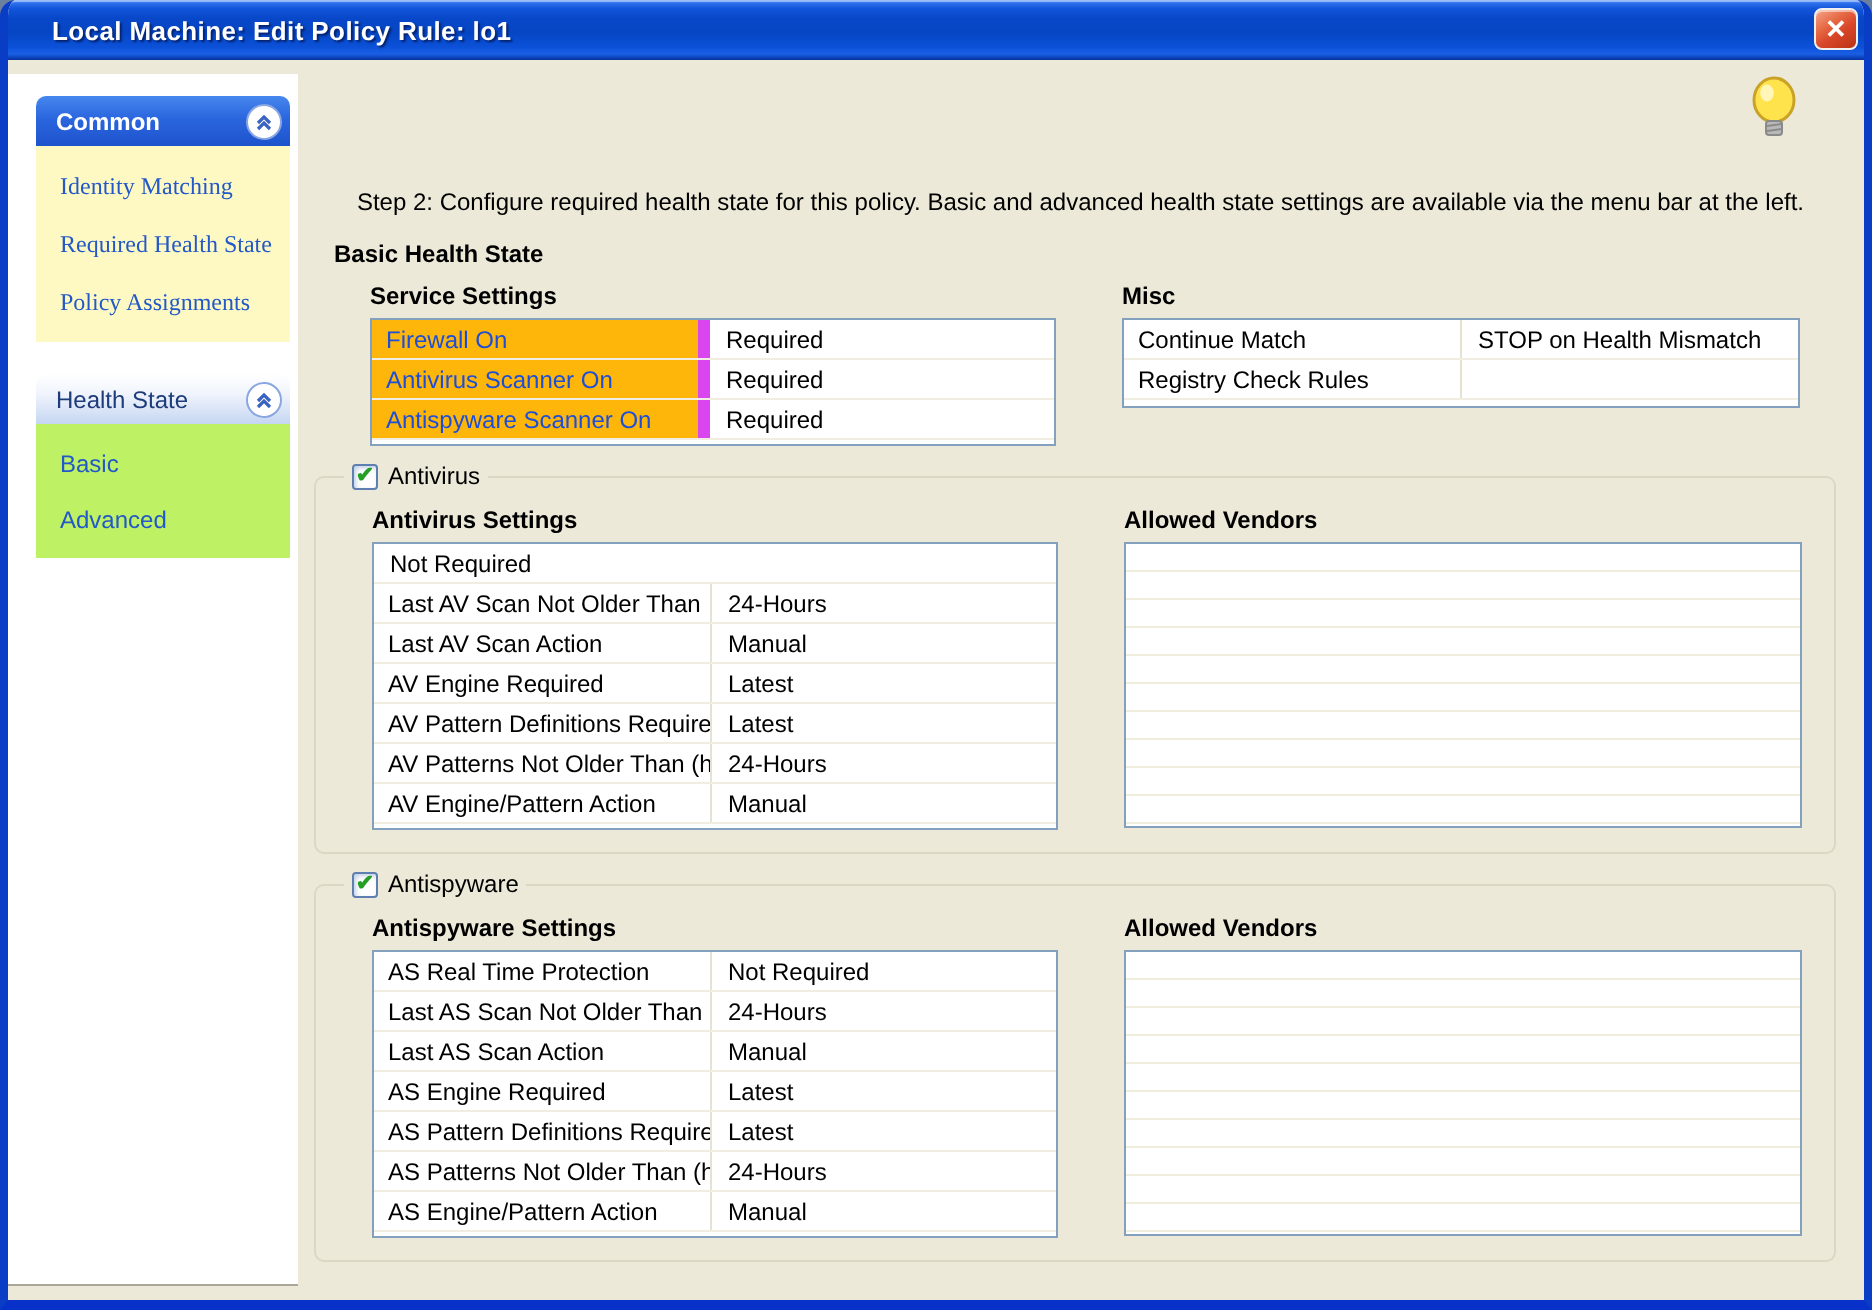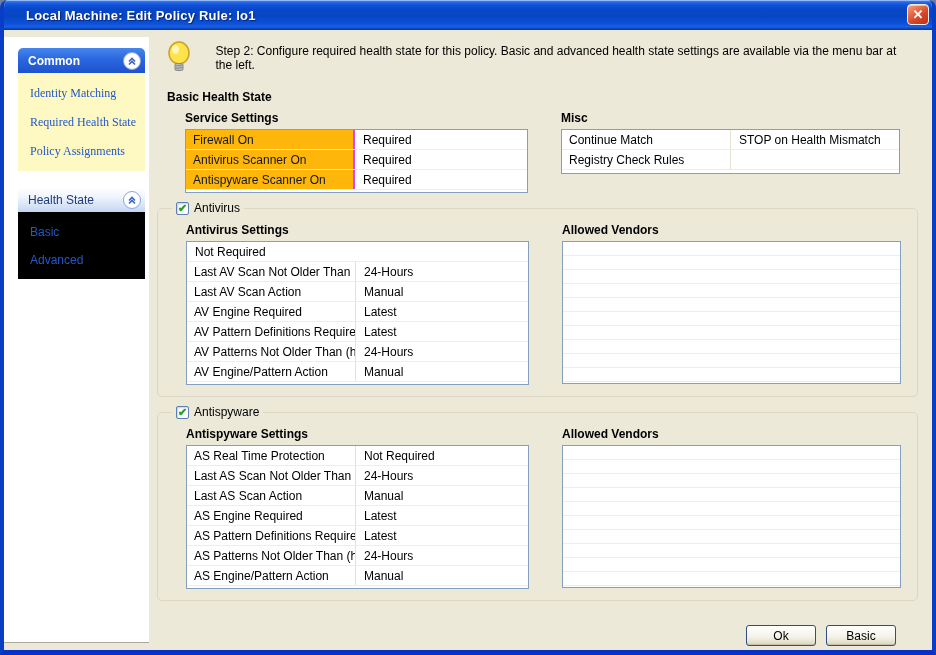--- a/index.html
+++ b/index.html
@@ -39,41 +39,41 @@
   .panel-header {
     height:25px; display:flex; align-items:center; justify-content:space-between;
     padding:0 4px 0 10px; border-radius:5px 5px 0 0; cursor:pointer;
   }
   .panel-primary .panel-header { background:linear-gradient(180deg,#4687EE 0%,#2B66DE 45%,#1D53CC 100%); }
   .panel-primary .panel-header .panel-title { color:#fff; font-weight:bold; }
   .panel-secondary .panel-header { background:linear-gradient(180deg,#FFFFFF 0%,#F0F4FC 40%,#C5D6F2 100%); }
   .panel-secondary .panel-header .panel-title { color:#1E3C7B; font-weight:normal; }
   .panel-body { padding:9px 4px 4px 12px; }
   .panel-primary .panel-body { background:#fef9c3;font-family:Liberation Serif, serif; }
-  .panel-secondary .panel-body { background:#000000; }
+  .panel-secondary .panel-body { background:#bef264; }
   .panel-item { color:#2358C8; margin:4px 0 14px; cursor:pointer; }
   .panel-item:last-child { margin-bottom:8px; }
   .chevron {
     width:18px; height:18px; border-radius:50%; background:#fff; border:1px solid #8AA6E2;
     display:flex; align-items:center; justify-content:center; cursor:pointer;
   }
   
   .content { position:absolute; left:145px; top:0; right:0; bottom:0; padding:0 0 0 8px; }
-  .step-row { display:flex; align-items:center; gap:22px; padding:8px 30px 0 8px; min-height:48px; }
+  .step-row { display:flex; align-items:flex-end; gap:22px; padding:8px 30px 0 8px; min-height:48px;flex-direction:column; }
   .step-text { font-size:12px; color:#000; }
   .section-title { font-size:12px; font-weight:bold; margin:12px 0 0 10px; }
   .cols { display:flex; gap:33px; margin:7px 0 0 10px;padding-left:18px; }
   .col-left { width:343px; }
   .col-right { width:339px; }
   .block-title { font-size:12px; font-weight:bold; margin-bottom:4px; }
   .xp-table { background:#fff; border:1px solid #84A0BF; }
   .trow { display:flex; height:20px; font-size:12px; border-bottom:1px solid #F1EEE1; cursor:default; }
   .tname { width:169px; padding:3px 0 0 7px; border-right:1px solid #E6E2D2; overflow:hidden; white-space:nowrap; }
   .tval  { flex:1; padding:3px 0 0 8px; overflow:hidden; white-space:nowrap; }
-  .trow.hl .tname { background:#FFB60B; color:#0f172a; border-right:2px solid #d946ef; }
+  .trow.hl .tname { background:#FFB60B; color:#1d4ed8; border-right:6px solid #d946ef; }
   .svc-table { min-height:64px; }
   .misc-table { min-height:45px; }
   .set-table { min-height:144px; }
   .vendors-box {
     height:143px; border:1px solid #84A0BF;
     background:repeating-linear-gradient(180deg,#FFFFFF 0px,#FFFFFF 13px,#F0EDDC 13px,#F0EDDC 14px);
   }
   
   fieldset.group {
     border:1px solid #DBD7C3; border-radius:5px;

